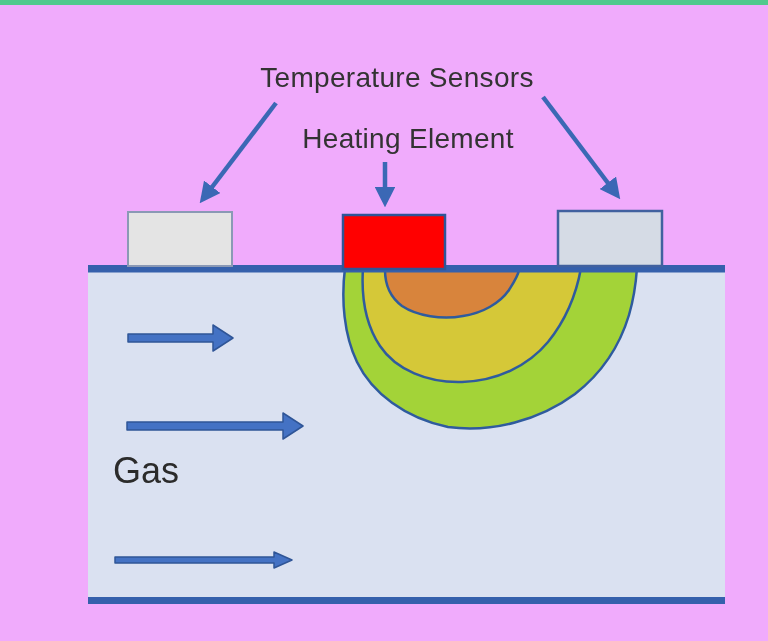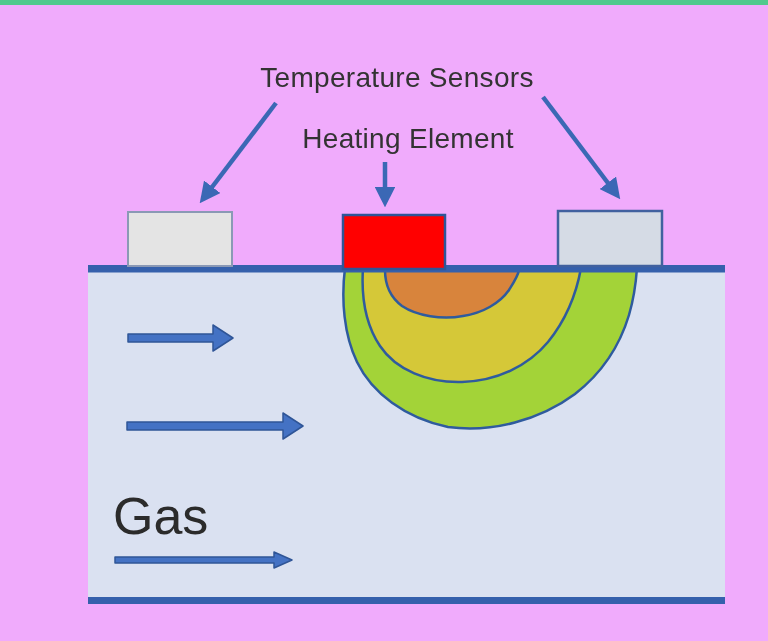--- a/index.html
+++ b/index.html
@@ -30,23 +30,22 @@
     color: #333333;
     white-space: nowrap;
     user-select: none;
   }
   .lbl-title {
     font-size: 28px;
     letter-spacing: 0.3px;
     transform: translateX(-50%);
   }
   .lbl-gas {
-    font-size: 52px;
+    font-size: 36px;
     color: #2b2b2b;
-    margin-top: 36px;
   }
 </style>
 </head>
 <body>
 
 <div id="stage">
 
   <div class="accent-bar" style="position:absolute;left:0;top:0;width:768px;height:5px;background:#50c98d;"></div>
 
   <svg class="diagram-svg" viewBox="0 0 768 641">

